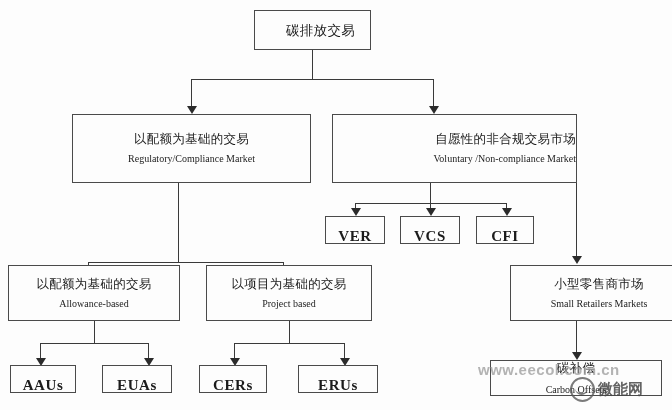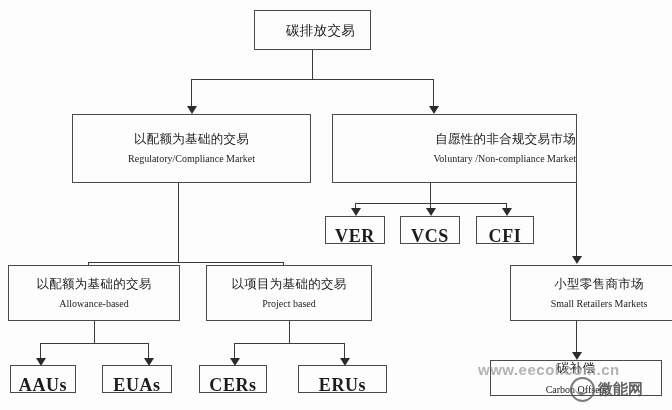--- a/index.html
+++ b/index.html
@@ -39,21 +39,21 @@
     font-family: "Liberation Serif", "DejaVu Serif", serif;
     font-size: 10px;
     line-height: 1.35;
     white-space: nowrap;
     margin-top: 4px;
   }
   .node.leaf .en,
   .node.small .en {
     margin-top: 12px;
     font-weight: bold;
-    font-size: 18px;
+    font-size: 15px;
     letter-spacing: 0.6px;
   }
   .node.root .cn {
     font-size: 13.5px;
     margin-left: 16px;
   }
 
   
   .ln {
     position: absolute;
@@ -208,21 +208,21 @@
 
   <div class="node leaf" style="left:10px; top:365px; width:66px; height:28px;">
     <span class="en">AAUs</span>
   </div>
   <div class="node leaf" style="left:102px; top:365px; width:70px; height:28px;">
     <span class="en">EUAs</span>
   </div>
   <div class="node leaf" style="left:199px; top:365px; width:68px; height:28px;">
     <span class="en">CERs</span>
   </div>
-  <div class="node leaf" style="left:298px; top:365px; width:89px; height:28px;">
+  <div class="node leaf" style="left:298px; top:365px; width:80px; height:28px;">
     <span class="en">ERUs</span>
   </div>
 
   <div class="node" style="left:490px; top:360px; width:172px; height:36px; flex-direction:column; gap:6px;">
     <span class="cn">碳补偿</span>
     <span class="en" style="margin-top:0;">Carbon Offsets</span>
   </div>
 
   <div class="wm-url" style="left:478px; top:361px;">www.eecol.com.cn</div>
 

